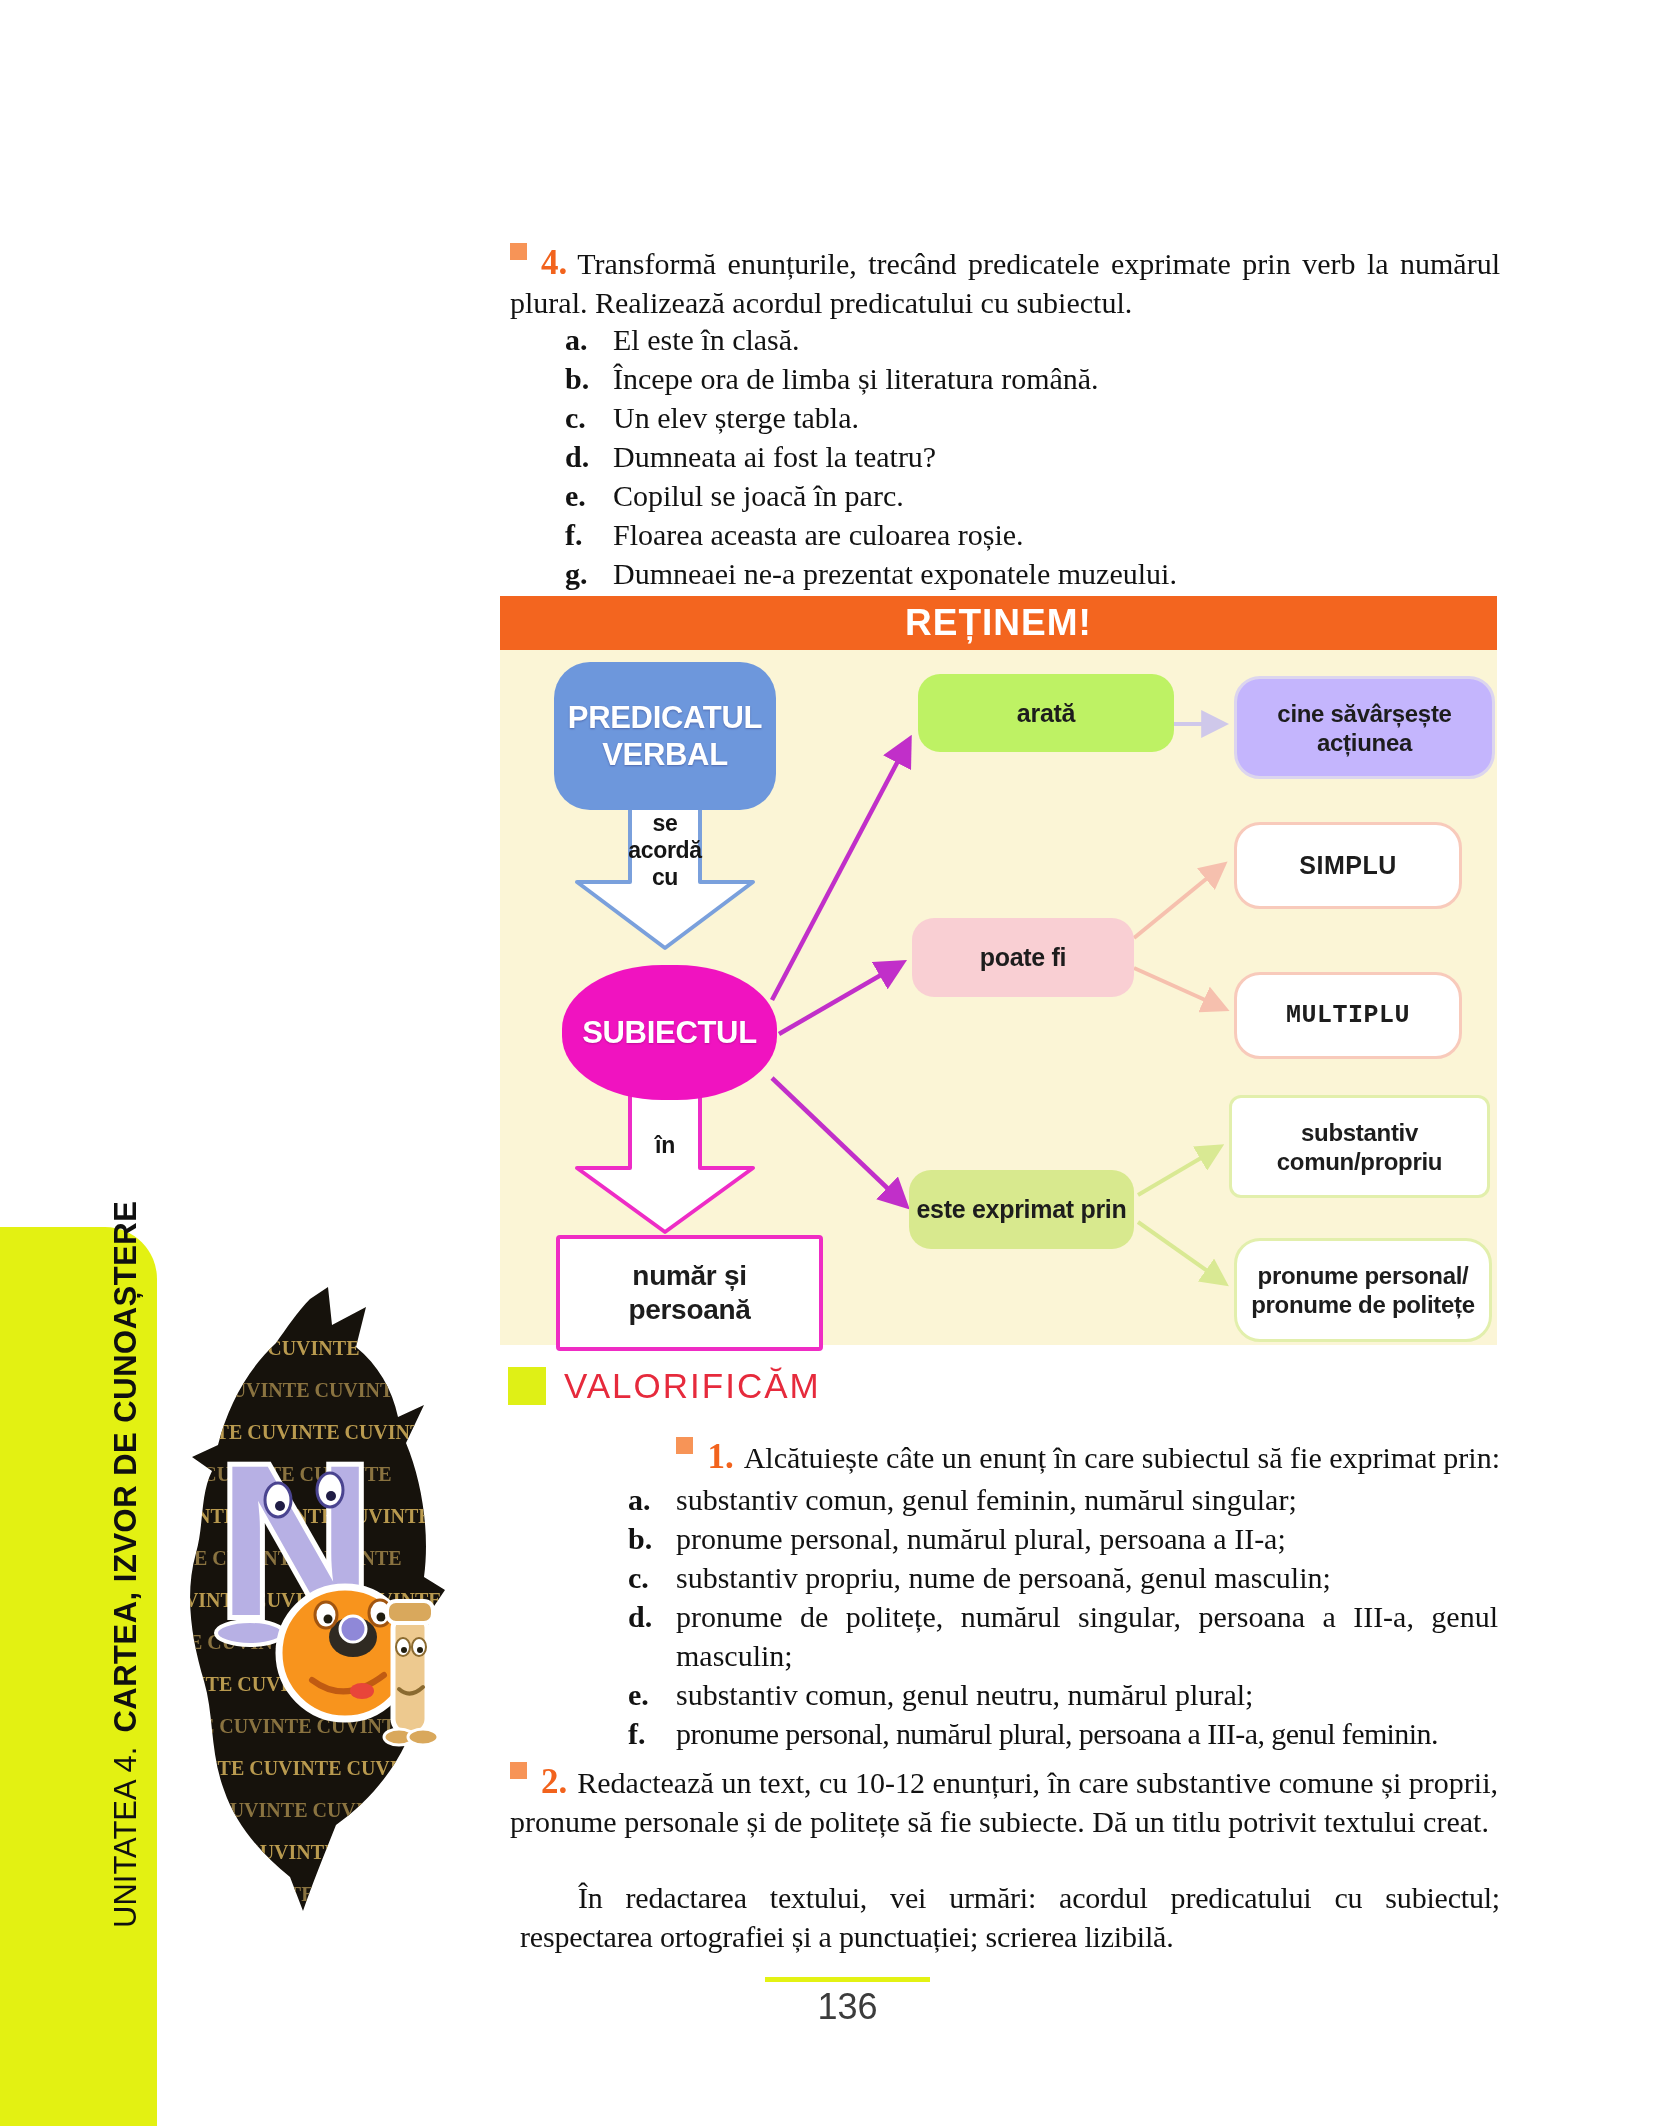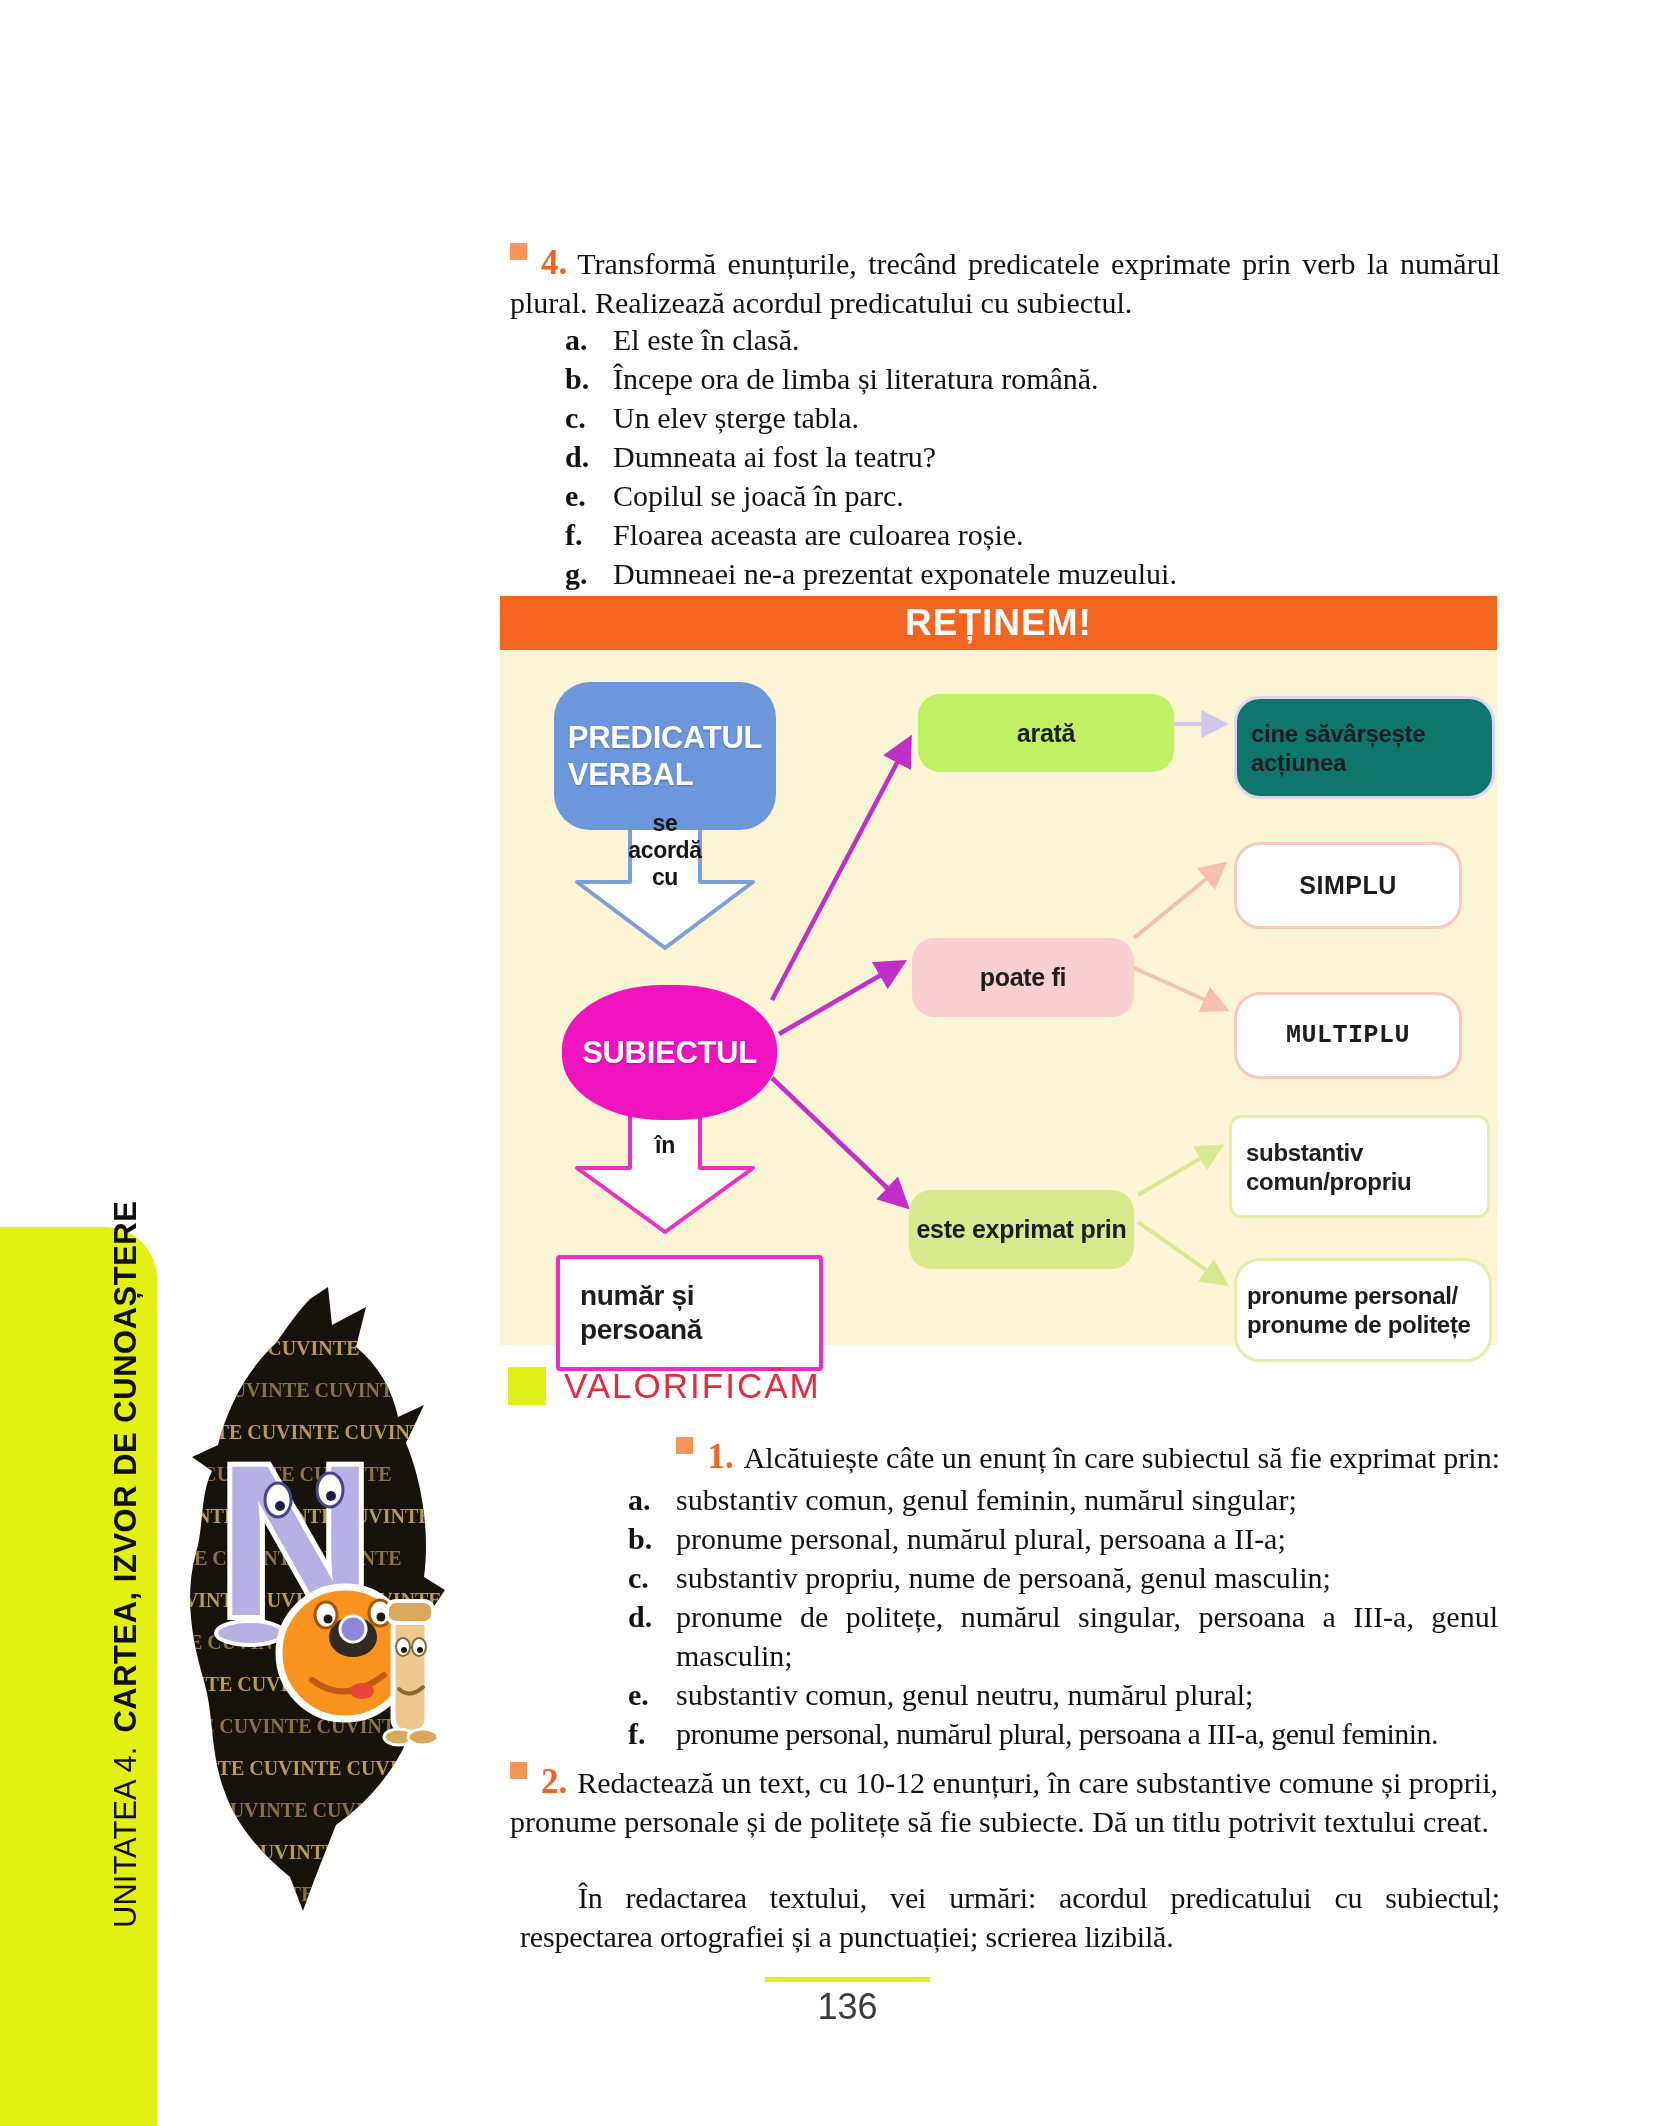--- a/index.html
+++ b/index.html
@@ -28,32 +28,32 @@
   .tight{letter-spacing:-0.6px;white-space:nowrap;}
   
   .banner{left:500px;top:596px;width:997px;height:54px;background:#f3651f;
     display:flex;align-items:center;justify-content:center;}
   .banner span{color:#ffffff;font-family:"Liberation Sans",sans-serif;font-weight:700;
     font-size:37px;letter-spacing:1px;}
   .panel{left:500px;top:650px;width:997px;height:695px;background:#fbf5d6;}
   .panel svg.wires{position:absolute;left:0;top:0;}
   .node{position:absolute;display:flex;align-items:center;justify-content:center;
     font-family:"Liberation Sans",sans-serif;font-weight:700;color:#1d1d1d;
-    text-align:left;letter-spacing:-0.3px;margin-top:20px;}
+    text-align:center;letter-spacing:-0.3px;}
   .nd-predicat{left:54px;top:12px;width:222px;height:148px;background:#6d97dc;
     border-radius:36px;color:#fff;font-size:31px;line-height:37px;
     text-shadow:0 1px 2px rgba(20,20,90,.35);}
   .nd-subiect{left:62px;top:315px;width:215px;height:135px;background:#f013c0;
     border-radius:100px/64px;color:#fff;font-size:31px;
     text-shadow:0 1px 2px rgba(120,0,90,.4);}
   .nd-numar{left:56px;top:585px;width:219px;height:108px;background:#fff;
     border:4px solid #ef2cc4;border-radius:4px;font-size:28px;line-height:34px;padding:0 20px;}
   .nd-arata{left:418px;top:24px;width:256px;height:78px;background:#bef264;
     border-radius:22px;font-size:25px;}
-  .nd-cine{left:734px;top:26px;width:227px;height:97px;background:#0f766e;
+  .nd-cine{left:734px;top:26px;width:227px;height:97px;background:#c4b5fd;
     border:3px solid #dcd5ee;border-radius:26px;font-size:24px;line-height:29px;padding:0 14px;}
   .nd-poate{left:412px;top:268px;width:222px;height:79px;background:#f9cfd3;
     border-radius:22px;font-size:25px;}
   .nd-simplu{left:734px;top:172px;width:222px;height:81px;background:#fff;
     border:3px solid #f8cabb;border-radius:26px;font-size:25px;letter-spacing:.5px;}
   .nd-multiplu{left:734px;top:322px;width:222px;height:81px;background:#fff;
     border:3px solid #f8cabb;border-radius:26px;font-size:25px;letter-spacing:.5px;font-family:Liberation Mono, monospace;}
   .nd-exprimat{left:409px;top:520px;width:225px;height:79px;background:#d8e98e;
     border-radius:22px;font-size:25px;}
   .nd-substantiv{left:729px;top:445px;width:227px;height:97px;background:#fff;

